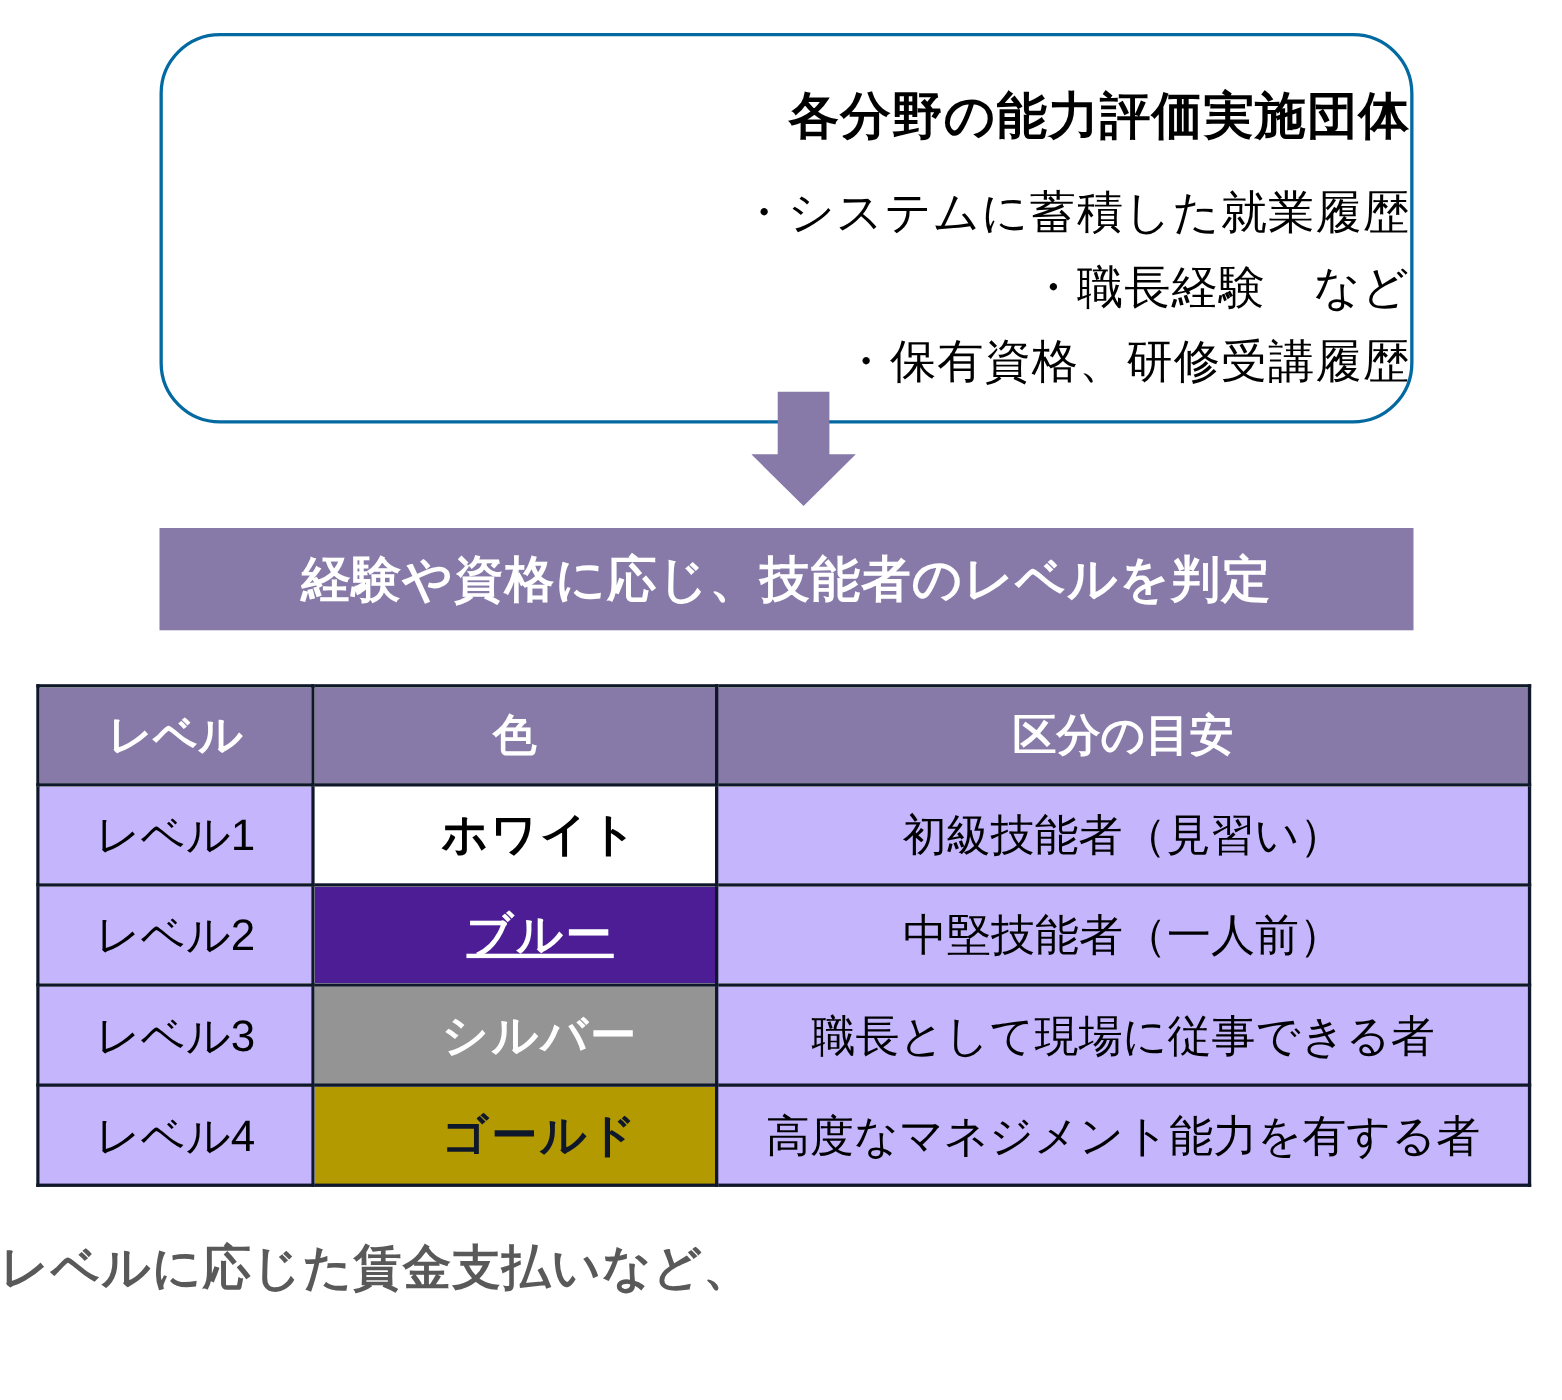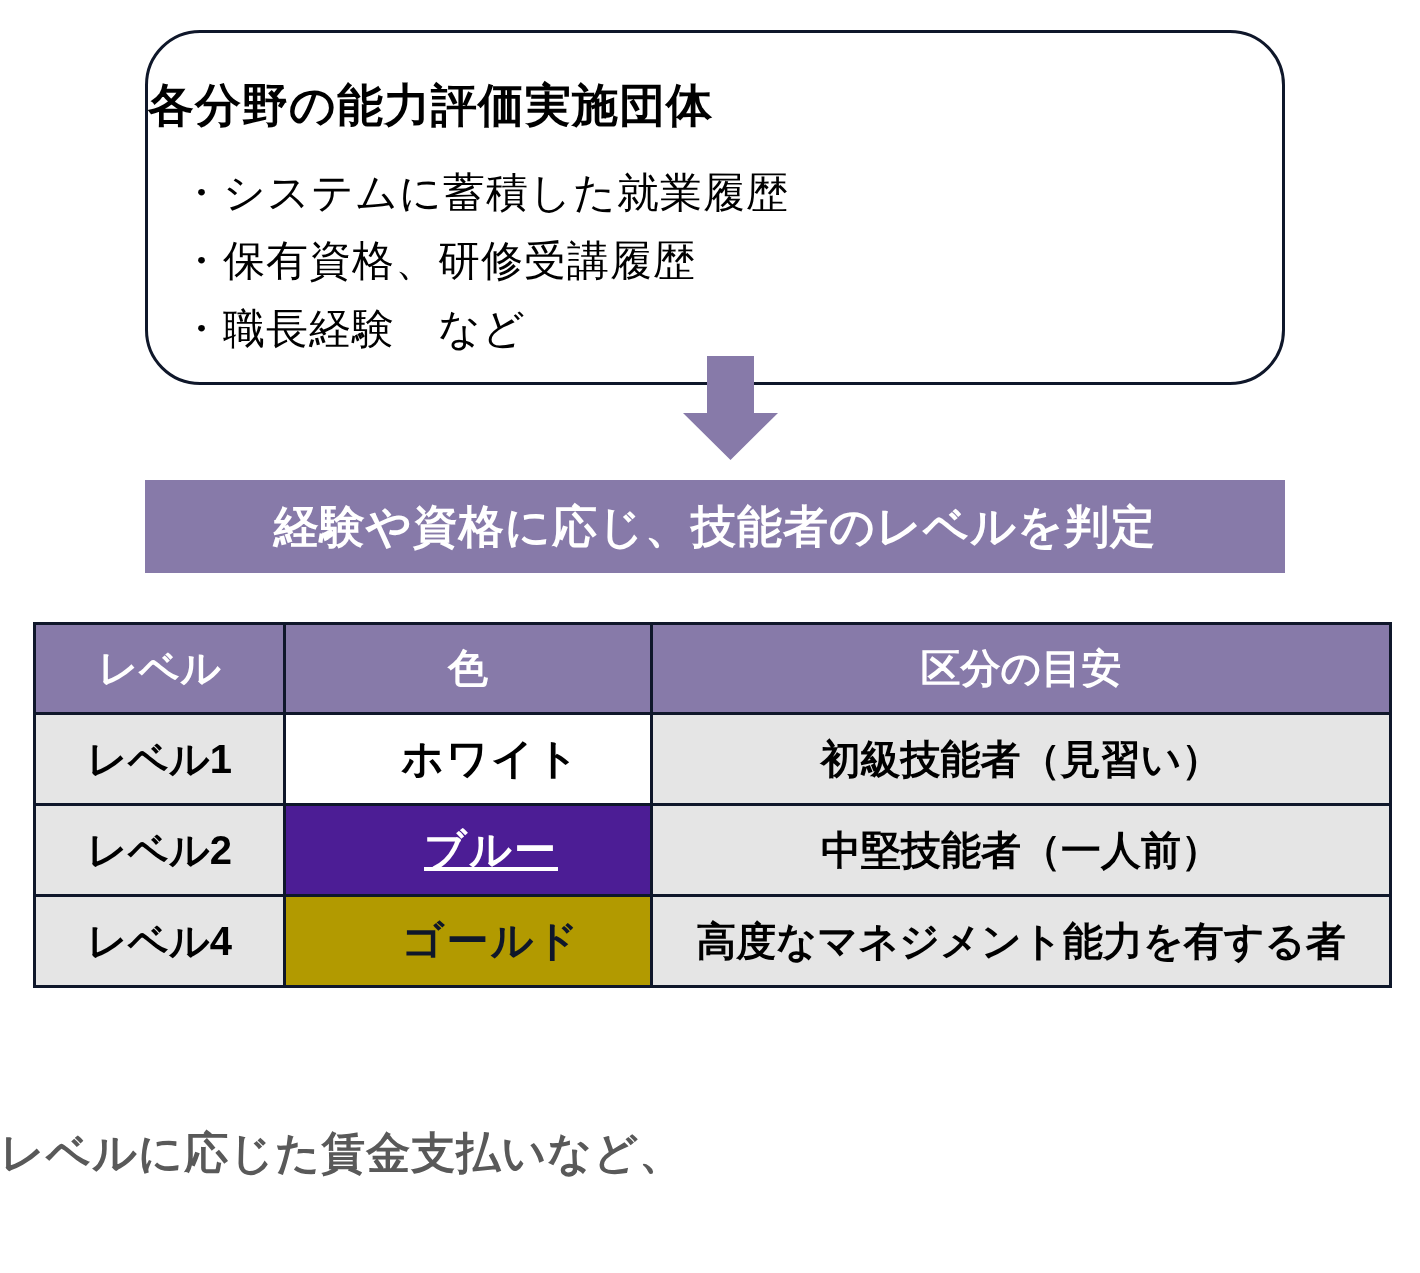--- a/index.html
+++ b/index.html
@@ -10,24 +10,24 @@
     overflow: hidden;
     font-family: "Liberation Sans", "DejaVu Sans", sans-serif;
     color: #000;
   }
 
   
   .top-box {
     position: absolute;
     left: 145px; top: 30px;
     width: 1140px; height: 355px;
-    border: 3px solid #0f172a;
+    border: 3px solid #0369a1;
     border-radius: 55px;
     background: #ffffff;
-    text-align: left;
+    text-align: right;
   }
   .top-box .box-title {
     margin-top: 42px;
     font-size: 46px;
     font-weight: bold;
     letter-spacing: 1px;
   }
   .top-box .box-bullets {
     margin-top: 22px;
     font-size: 42px;
@@ -78,21 +78,21 @@
     vertical-align: middle;
     font-size: 40px;
     overflow: hidden;
   }
   .level-table th {
     height: 90px;
     background: #877AA9;
     color: #ffffff;
     font-weight: bold;
   }
-  .level-table td { height: 91px; background: #e5e5e5; font-weight: bold; }
+  .level-table td { height: 91px; background: #c4b5fd; }
   .level-table td.color-cell {
     font-weight: bold;
     font-size: 42px;
     letter-spacing: 2px;
     padding-left: 46px;
   }
 
   
   .footer-note {
     position: absolute;
@@ -106,22 +106,22 @@
     letter-spacing: 1px;
   }
 </style>
 </head>
 <body>
 
 <div class="top-box">
   <div class="box-title">各分野の能力評価実施団体</div>
   <div class="box-bullets">
     <div>・システムに蓄積した就業履歴</div>
+    <div>・職長経験　など</div>
     <div>・保有資格、研修受講履歴</div>
-    <div>・職長経験　など</div>
   </div>
 </div>
 
 <svg class="down-arrow" viewBox="0 0 96 105" aria-hidden="true">
   <polygon points="24,0 71,0 71,57 95,57 47.5,104 0,57 24,57" fill="#877AA9"></polygon>
 </svg>
 
 <div class="banner">
   <span class="banner-label">経験や資格に応じ、技能者のレベルを判定</span>
 </div>
@@ -144,20 +144,25 @@
       <td>レベル1</td>
       <td class="color-cell" style="background-color: rgb(255, 255, 255); color: rgb(0, 0, 0);">ホワイト</td>
       <td>初級技能者（見習い）</td>
     </tr>
     <tr>
       <td>レベル2</td>
       <td class="color-cell" style="background-color: #4c1d95; color: rgb(255, 255, 255); text-decoration: underline;">ブルー</td>
       <td>中堅技能者（一人前）</td>
     </tr>
     <tr>
+      <td>レベル3</td>
+      <td class="color-cell" style="background-color: rgb(148, 148, 148); color: rgb(255, 255, 255);">シルバー</td>
+      <td>職長として現場に従事できる者</td>
+    </tr>
+    <tr>
       <td>レベル4</td>
       <td class="color-cell" style="background-color: rgb(178, 154, 0); color: #0f172a; margin-top: 31px;">ゴールド</td>
       <td>高度なマネジメント能力を有する者</td>
     </tr>
   </tbody>
 </table>
 
 <div class="footer-note">
   <div>レベルに応じた賃金支払いなど、</div>
 </div>

